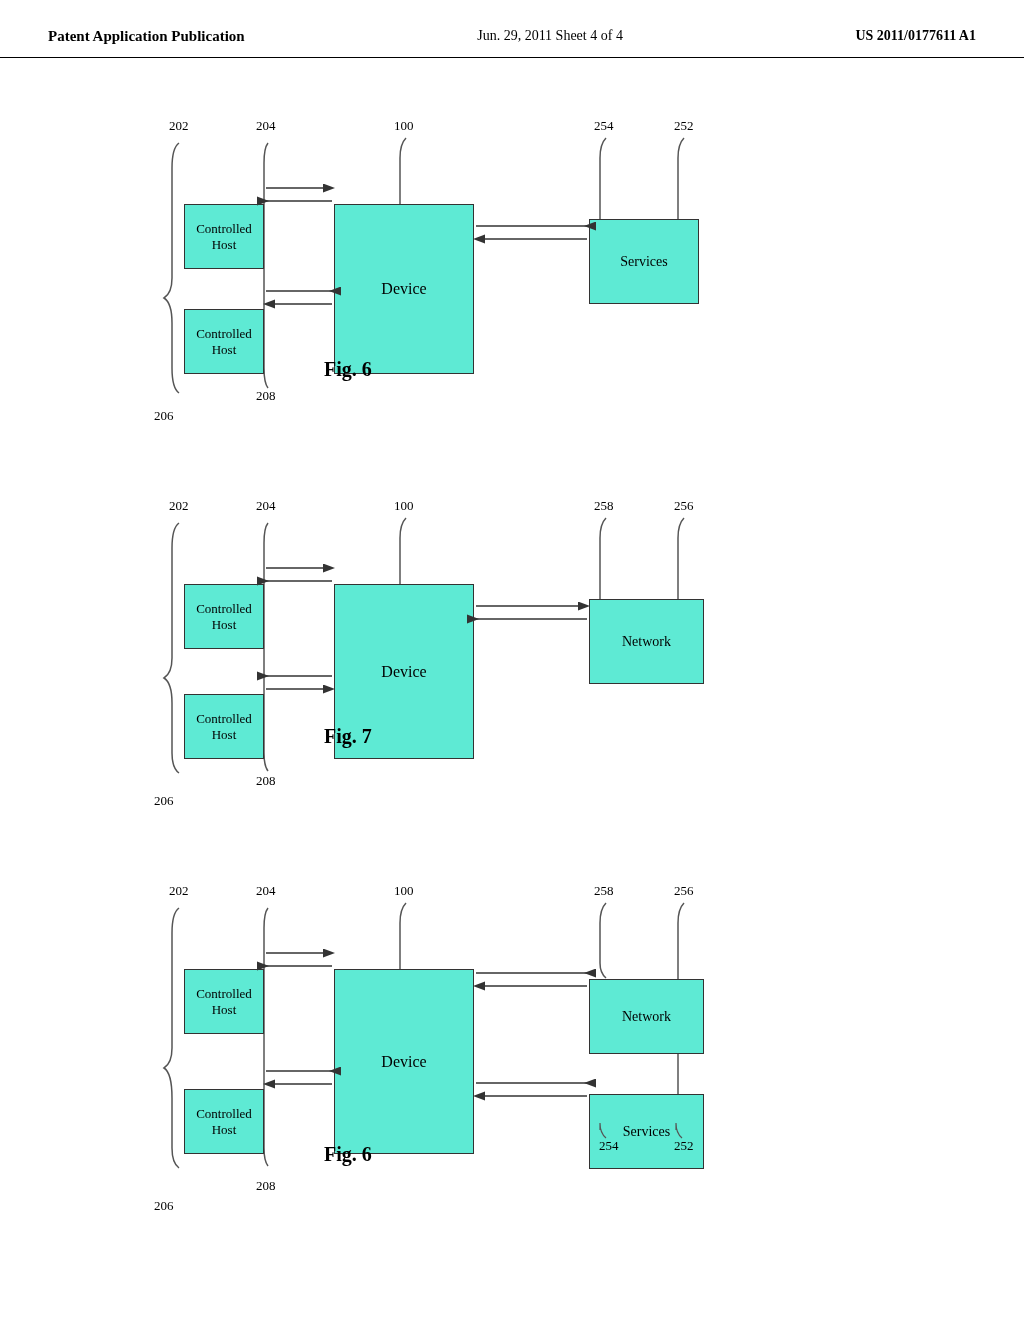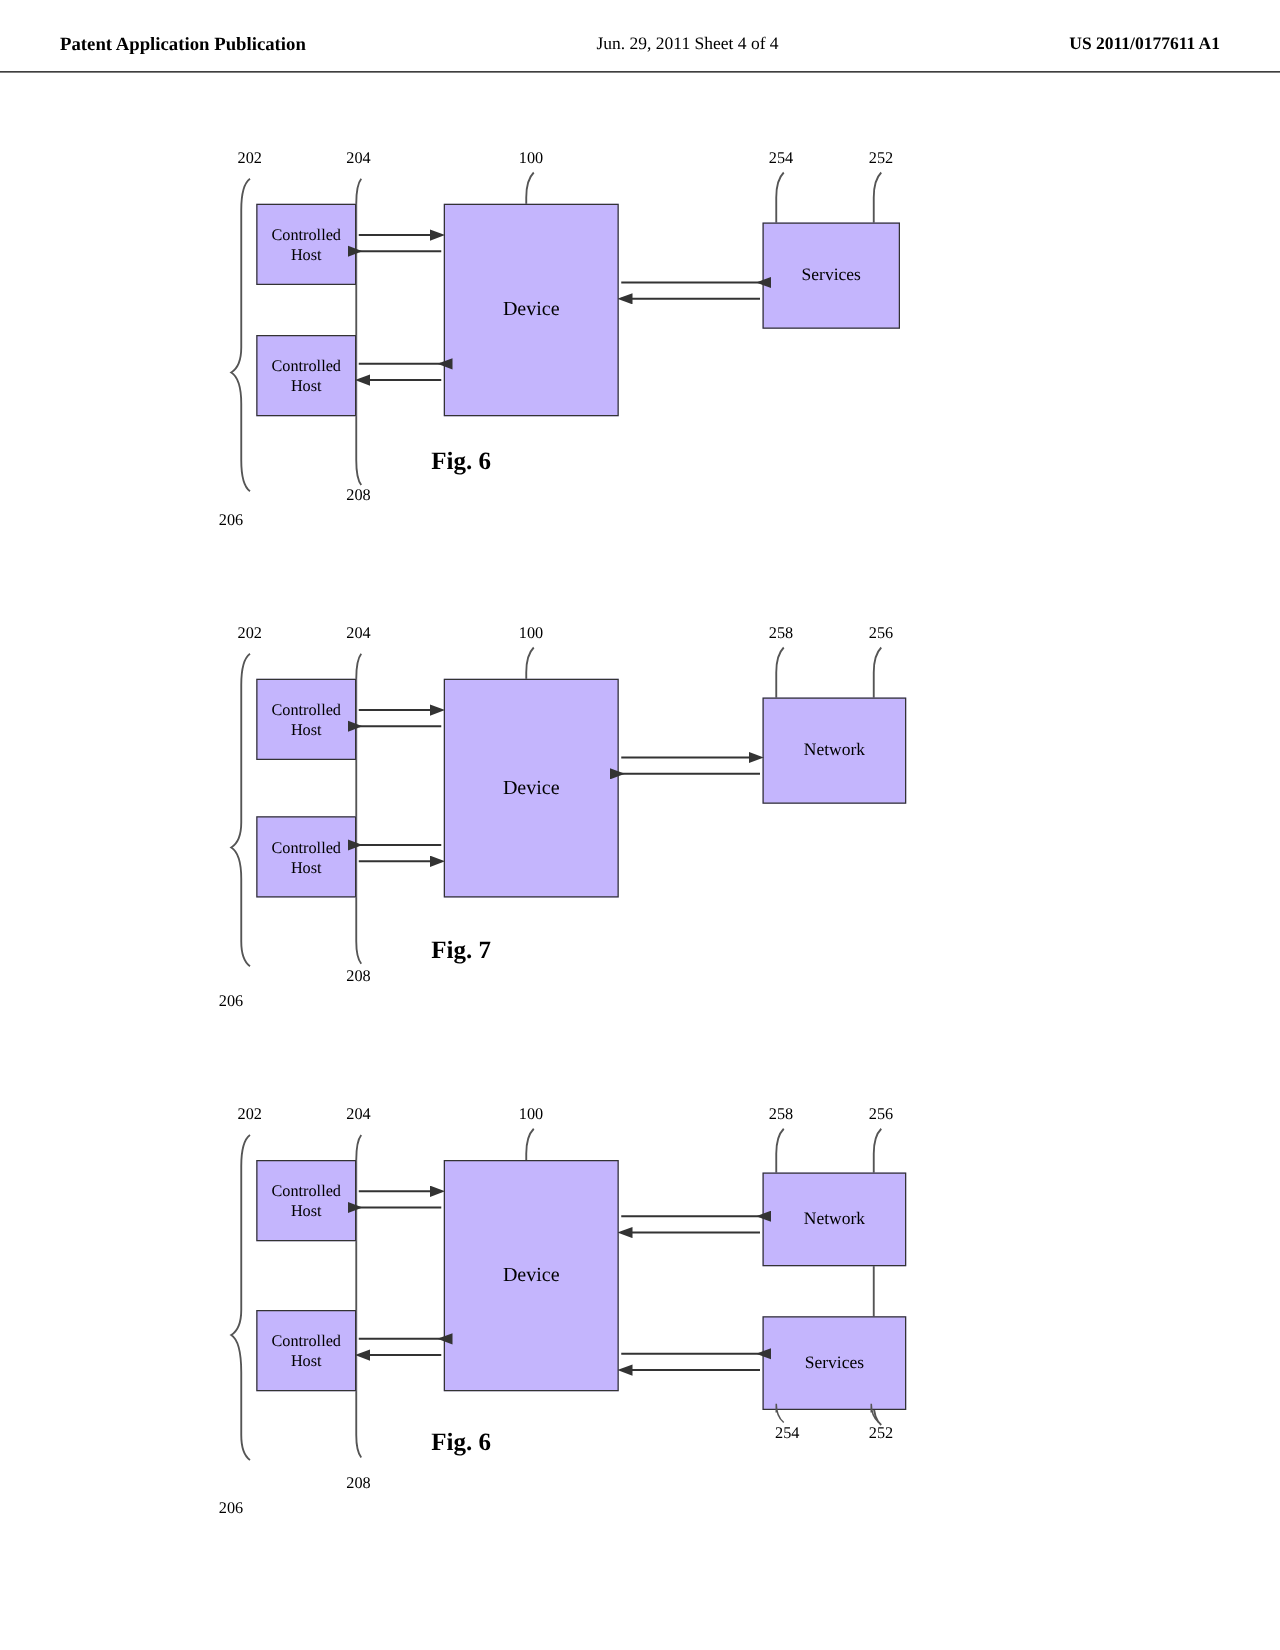--- a/index.html
+++ b/index.html
@@ -27,40 +27,41 @@
       font-size: 14px;
       text-align: center;
     }
     .header-right {
       font-size: 14px;
       font-weight: bold;
     }
 
     
     .content {
-      padding: 20px 45px;
+      padding: 20px 24px;
       position: relative;
     }
 
     
     .ref {
       font-size: 13px;
       position: absolute;
     }
 
     
     .box {
       position: absolute;
       border: 1.5px solid #333;
       display: flex;
       align-items: center;
       justify-content: center;
       text-align: center;
       font-size: 14px;
-      background: #c4b5fd;
+      background: #5eead4;
+      margin-top: 41px;
     }
 
     
     .arrows-svg {
       position: absolute;
       top: 0; left: 0;
       pointer-events: none;
     }
 
     
@@ -223,21 +224,21 @@
       <line x1="308" y1="188" x2="242" y2="188" stroke="#333" stroke-width="1.5" marker-end="url(#arr7b)"></line>
       <line x1="242" y1="201" x2="308" y2="201" stroke="#333" stroke-width="1.5" marker-end="url(#arr7a)"></line>
 
       <line x1="452" y1="118" x2="563" y2="118" stroke="#333" stroke-width="1.5" marker-end="url(#arr7a)"></line>
       <line x1="563" y1="131" x2="452" y2="131" stroke="#333" stroke-width="1.5" marker-end="url(#arr7b)"></line>
     </svg>
 
     <span class="ref" style="left:232px; top:285px;">208</span>
     <span class="ref" style="left:130px; top:305px;">206</span>
 
-    <div class="fig-label" style="left:300px; top:261px;">Fig. 7</div>
+    <div class="fig-label" style="left:300px; top:237px;">Fig. 7</div>
   </div>
 
   <div class="diagram-wrapper" style="position:relative; height:420px; margin-top:5px;">
 
     <span class="ref" style="left:145px; top:10px;">202</span>
     <span class="ref" style="left:232px; top:10px;">204</span>
     <span class="ref" style="left:370px; top:10px;">100</span>
     <span class="ref" style="left:570px; top:10px;">258</span>
     <span class="ref" style="left:650px; top:10px;">256</span>
 

